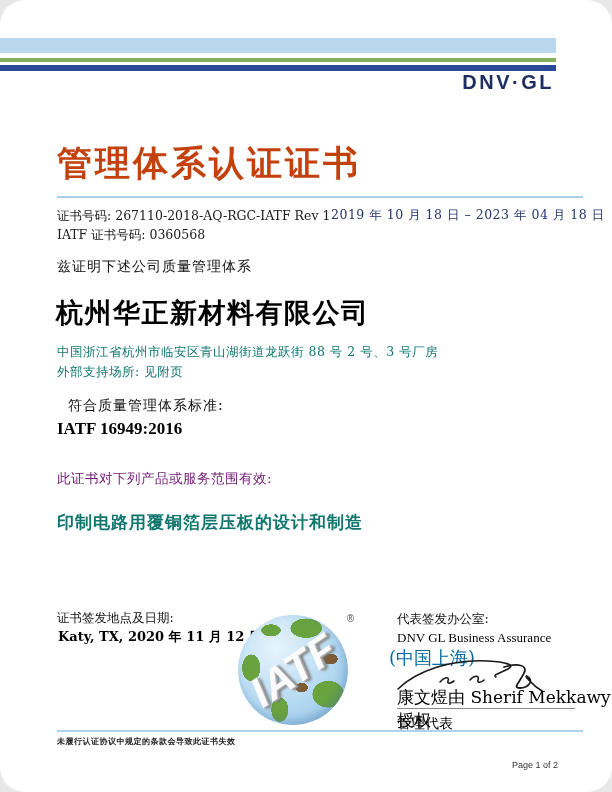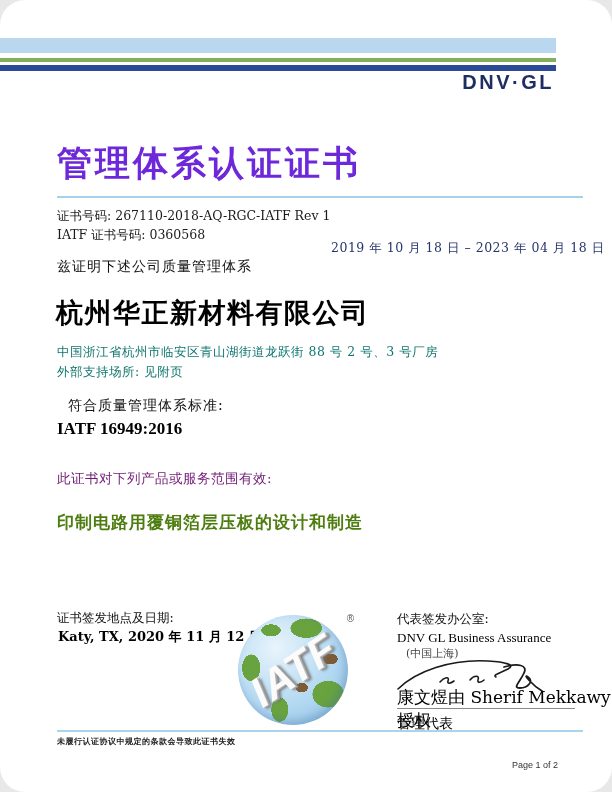--- a/index.html
+++ b/index.html
@@ -24,49 +24,49 @@
     position: absolute; top: 71px; right: 58px;
     font-family: "Liberation Sans", sans-serif;
     font-weight: bold; font-size: 20px; letter-spacing: 2.5px;
     color: #1e2d62;
   }
 
   
   .doc-title {
     position: absolute; left: 57px; top: 140px;
     font-size: 35px; font-weight: bold; letter-spacing: 3px;
-    color: #6d28d9;
+    color: #c2410c;
   }
   .title-rule {
     position: absolute; left: 57px; top: 196px; width: 526px; height: 2px;
     background: #a9cfe9;
   }
 
   
   .meta-left  { position: absolute; left: 57px;  top: 206px; font-size: 12.5px; color: #1b1b1b; line-height: 19px; }
   .meta-right { position: absolute; left: 331px; top: 204px; font-size: 12.5px; color: #26356b; line-height: 21px; }
-  .meta-right .dates { letter-spacing: 0.5px; margin-top: 33px; }
+  .meta-right .dates { letter-spacing: 0.5px; }
 
   .statement { position: absolute; left: 57px; top: 258px; font-size: 14px; color: #111; letter-spacing: 1px; }
 
   .company-name {
     position: absolute; left: 56px; top: 295px;
     font-size: 27px; font-weight: bold; color: #000; letter-spacing: 1.5px;
   }
   .company-address {
     position: absolute; left: 57px; top: 342px;
     font-size: 12.5px; color: #0f766e; line-height: 19.5px; letter-spacing: 0.5px;
   }
 
   .std-label  { position: absolute; left: 57px; top: 397px; font-size: 14px; color: #111; letter-spacing: 1px; margin-left: 11px; }
   .std-name   { position: absolute; left: 57px; top: 419px; font-size: 17px; font-weight: bold; color: #000;
                 font-family: "Liberation Serif", serif; }
 
   .scope-label { position: absolute; left: 57px; top: 470px; font-size: 13.5px; color: #701a75; letter-spacing: 0.5px; }
-  .scope-text  { position: absolute; left: 57px; top: 511px; font-size: 17px; font-weight: bold; color: #4d7c0f; letter-spacing: 1px; text-align: center; }
+  .scope-text  { position: absolute; left: 57px; top: 511px; font-size: 17px; font-weight: bold; color: #0f766e; letter-spacing: 1px; text-align: center; }
 
   
   .issue-label { position: absolute; left: 57px; top: 610px; font-size: 12.5px; color: #111; }
   .issue-value { position: absolute; left: 58px; top: 628px; font-size: 13px; font-weight: bold; color: #000; }
 
   
   .globe {
     position: absolute; left: 238px; top: 615px;
     width: 110px; height: 110px; border-radius: 50%;
     background-image:
@@ -91,21 +91,21 @@
   .globe-reg {
     position: absolute; right: -6px; top: -2px;
     font-family: "Liberation Sans", sans-serif;
     font-size: 10px; color: #555; font-style: normal;
   }
 
   
   .office-label { position: absolute; left: 397px; top: 611px; font-size: 12.5px; color: #111; }
   .office-name  { position: absolute; left: 397px; top: 630px; font-size: 13px; color: #000;
                   font-family: "Liberation Serif", serif; }
-  .office-loc   { position: absolute; left: 406px; top: 646px; font-size: 11px; color: #404040; }
+  .office-loc   { position: absolute; left: 389px; top: 646px; font-size: 18px; color: #0369a1; }
   .signature-svg { position: absolute; left: 396px; top: 655px; }
   .signer { position: absolute; left: 397px; top: 686px; font-size: 17px; color: #000; }
   .sig-rule { position: absolute; left: 397px; top: 708px; width: 178px; height: 1px; background: #8a8a8a; }
   .role   { position: absolute; left: 397px; top: 715px; font-size: 14px; color: #000; }
 
   
   .footer-rule { position: absolute; left: 57px; top: 730px; width: 526px; height: 1.5px; background: #add2ec; }
   .footer-disclaimer {
     position: absolute; left: 57px; top: 736px;
     font-size: 8px; font-weight: bold; color: #222; letter-spacing: 0.5px;

